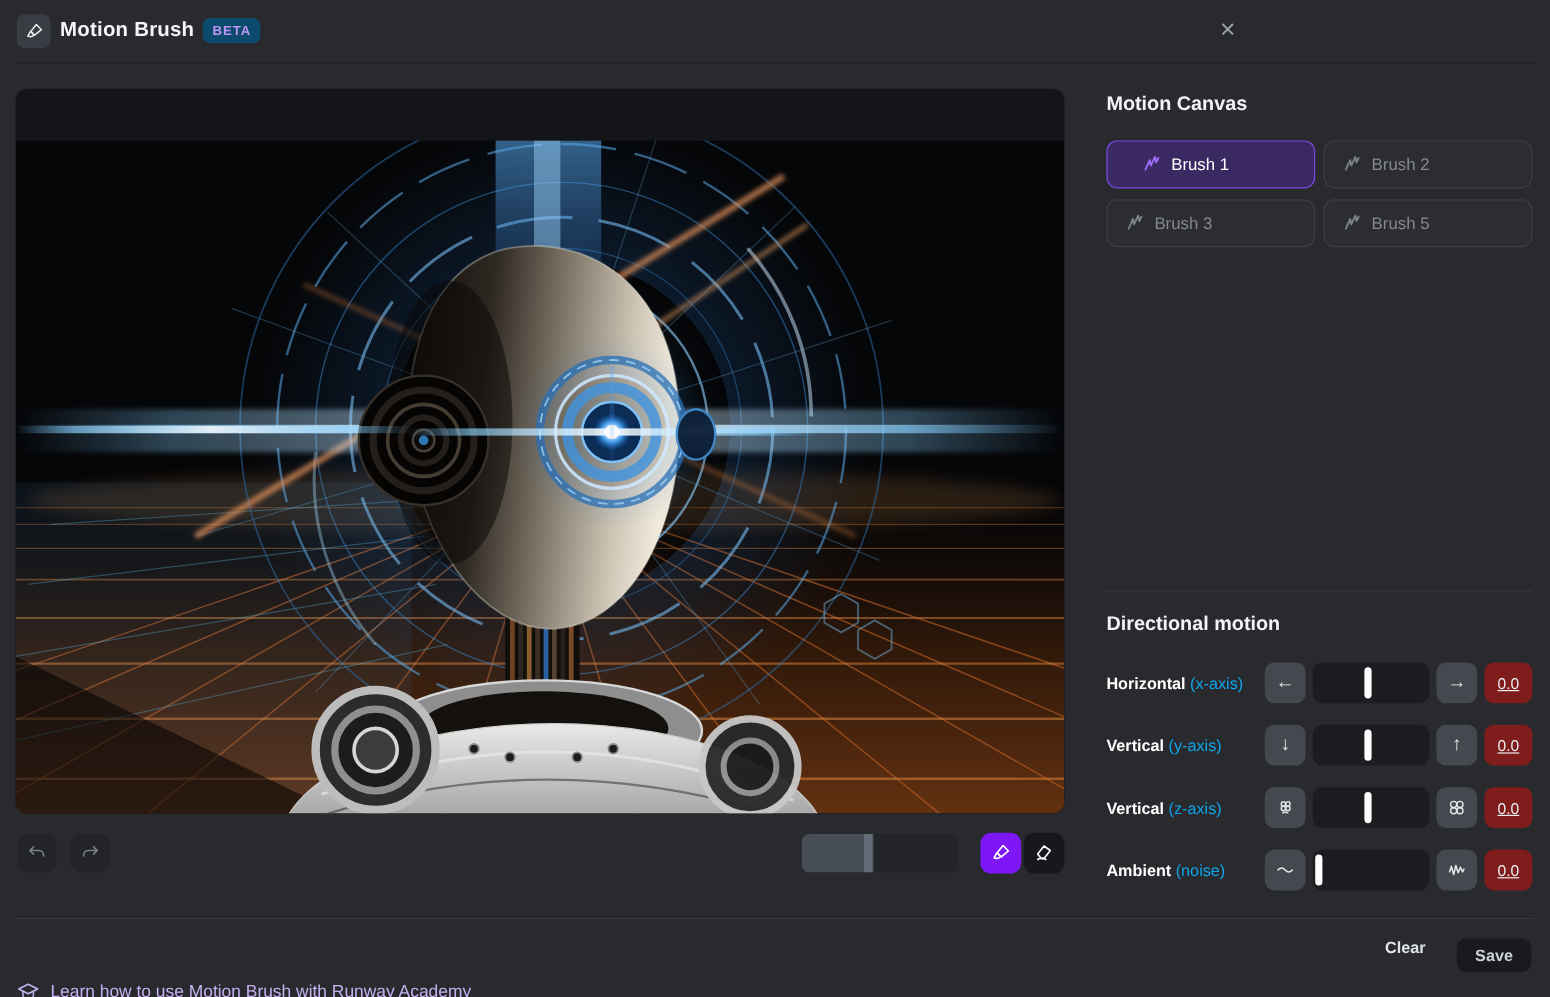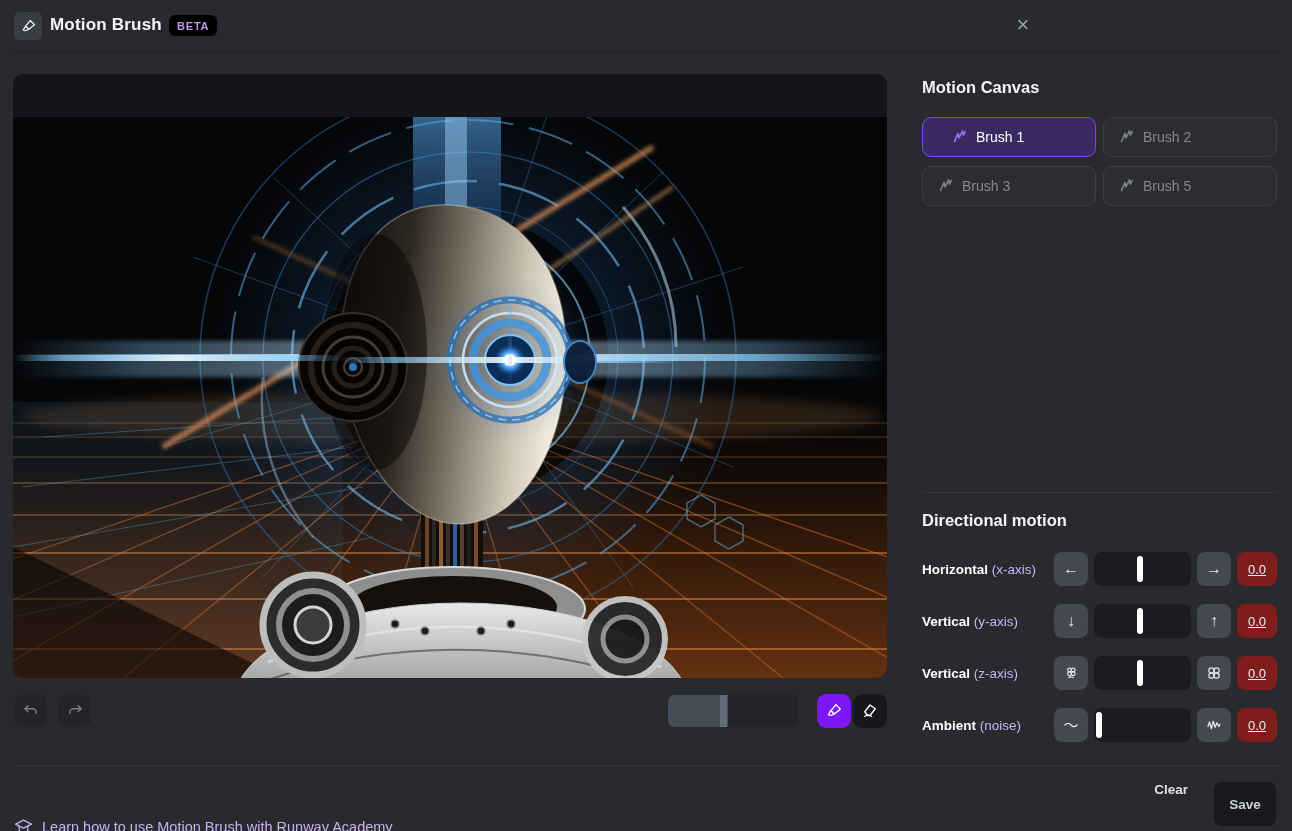--- a/index.html
+++ b/index.html
@@ -14,21 +14,21 @@
   
   .header { position:absolute; left:0; top:0; width:1052px; height:53px; }
   .header-divider { position:absolute; left:13px; right:13px; top:52px; height:1px; background:#202125; }
   .hdr-icon-btn {
     position:absolute; left:14px; top:12px; width:28px; height:28px;
     background:#393d43; border-radius:6px; display:flex; align-items:center; justify-content:center;
   }
   .hdr-title { position:absolute; left:50px; top:15px; font-size:17px; font-weight:bold; color:#f4f5f7; letter-spacing:.2px; }
   .beta-badge {
     position:absolute; left:169px; top:15px; height:21px; padding:0 8px;
-    background:#000000; border-radius:6px; color:#bb96f2;
+    background:#0c4a6e; border-radius:6px; color:#bb96f2;
     font-size:11px; font-weight:bold; letter-spacing:.8px; display:flex; align-items:center;
   }
   .close-btn { position:absolute; right:16px; top:12px; width:26px; height:26px;
     display:flex; align-items:center; justify-content:center;
     color:#9aa1a9; font-size:22px; line-height:1; cursor:pointer; }
   
   .canvas-panel {
     position:absolute; left:13px; top:74px; width:874px; height:604px;
     background:#141518; border-radius:10px; overflow:hidden;
   }
@@ -70,21 +70,21 @@
   .brush-tile .scribble { color:#7d828a; }
   .brush-tile.selected {
     background:#3b2a62; border:1.5px solid #7c48e8; color:#ffffff;padding-left:28px;
   }
   .brush-tile.selected .scribble { color:#9e6bfa; }
   .panel-divider { position:absolute; left:0; top:418px; width:355px; height:1px; background:#35373b; }
   .dm-heading { position:absolute; left:0; top:437px; }
   .dm-rows { position:absolute; left:0; top:478px; width:355px; display:flex; flex-direction:column; gap:18px; }
   .dm-row { display:flex; align-items:center; height:34px; }
   .dm-label { flex:1; font-size:13.5px; color:#fff; font-weight:bold; white-space:nowrap; }
-  .dm-label .axis { font-weight:normal; color:#c4b5fd; }
+  .dm-label .axis { font-weight:normal; color:#0ea5e9; }
   .dm-btn {
     width:34px; height:34px; border-radius:8px; background:#45494f; flex:0 0 auto;
     display:flex; align-items:center; justify-content:center;
     color:#e2e5e9; font-size:16px; cursor:pointer; margin-left:6px;
   }
   .dm-slider {
     position:relative; width:97px; height:34px; border-radius:8px; background:#1b1c20;
     flex:0 0 auto; margin-left:6px; cursor:pointer;
   }
   .dm-handle { position:absolute; top:4px; width:6px; height:26px; border-radius:3px; background:#ffffff; }
@@ -98,21 +98,21 @@
   .learn-link {
     position:absolute; left:14px; top:789px; display:flex; align-items:center; gap:9px;
     color:#c6b2f2; font-size:14.5px; cursor:pointer;margin-top:28px;
   }
   .footer-actions {
     position:absolute; right:16px; top:782px; height:32px;
     display:flex; align-items:flex-start; gap:26px;
   }
   .clear-btn { color:#dfe2e6; font-size:13.5px; font-weight:bold; cursor:pointer; }
   .save-btn {
-    width:62px; height:44px; border-radius:8px; background:#191a1e;
+    width:62px; height:28px; border-radius:8px; background:#191a1e;
     display:flex; align-items:center; justify-content:center;
     color:#ccd0d5; font-size:13.5px; font-weight:bold; cursor:pointer;
   }
   svg { display:block; }
 </style>
 </head>
 <body>
 
 <div class="header">
   <div class="hdr-icon-btn">

